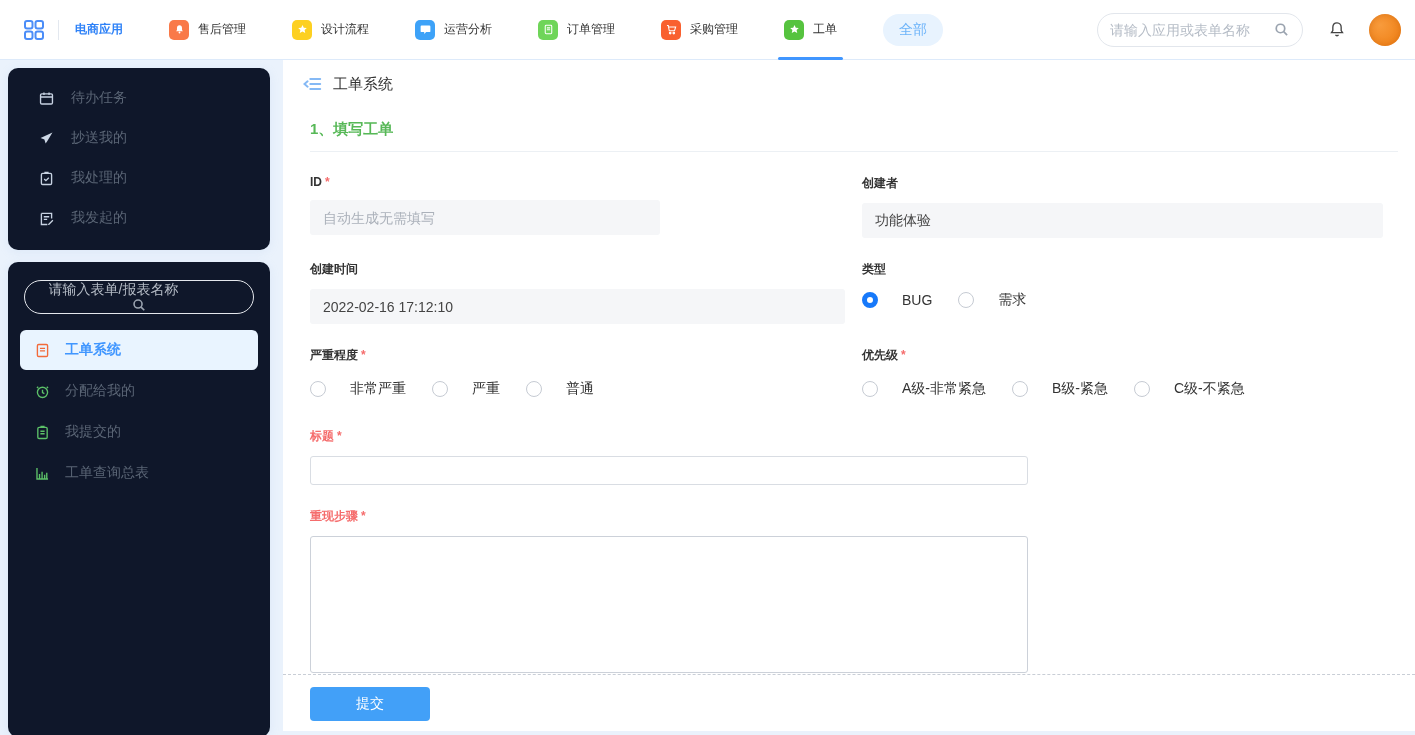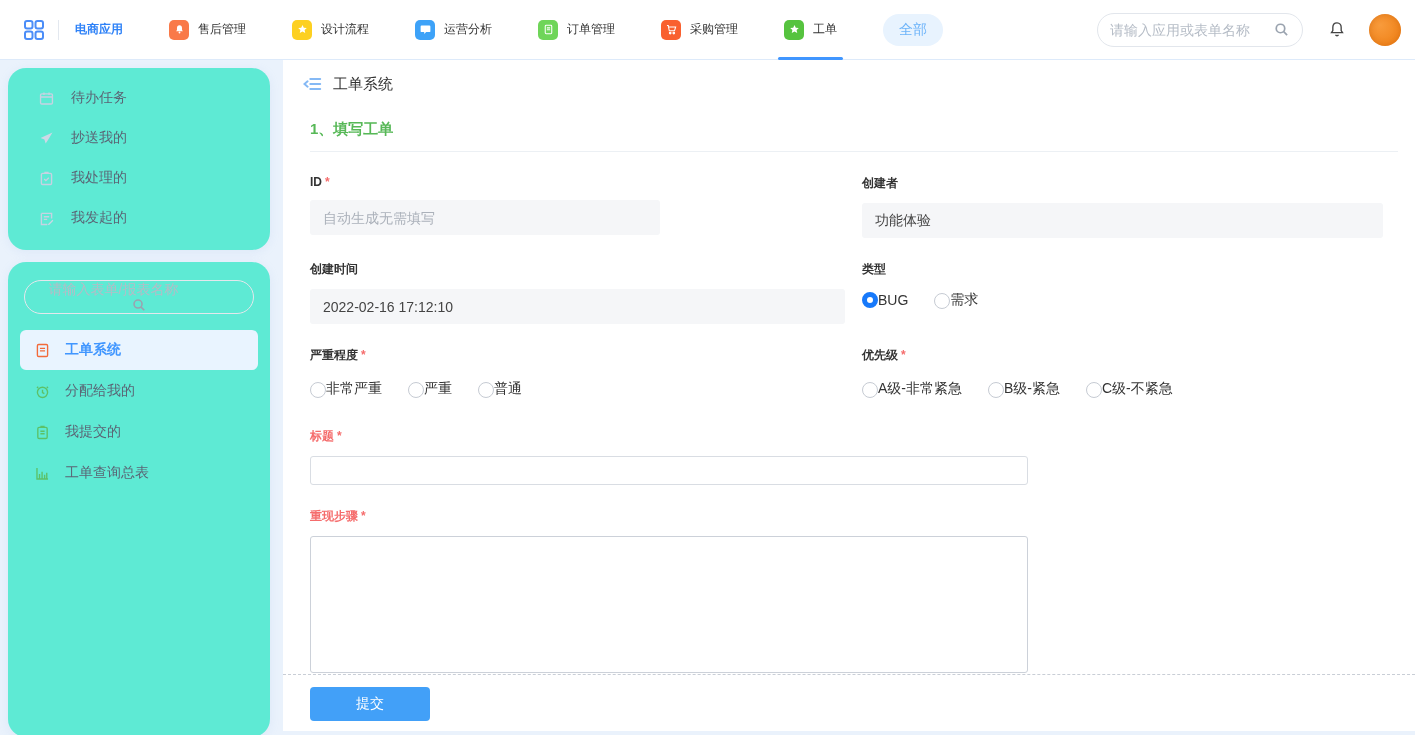--- a/index.html
+++ b/index.html
@@ -43,21 +43,21 @@
   .tb-search input::placeholder { color:#b5bcc6; }
   .bell-btn { margin:0 22px 0 24px; cursor:pointer; display:flex; }
   .avatar {
     width:32px; height:32px; border-radius:50%; margin-right:14px; cursor:pointer;
     background:radial-gradient(circle at 35% 35%, #f89b3c, #ee7d11);
     box-shadow:inset 0 0 6px rgba(180,80,0,.35);
   }
   
   .sidebar { position:absolute; left:8px; top:68px; width:262px; }
   .card {
-    background:#5eead4; border-radius:18px; box-shadow:0 2px 10px rgba(160,190,230,.18);
+    background:#0f172a; border-radius:10px; box-shadow:0 2px 10px rgba(160,190,230,.18);
   }
   .card.quick { padding:10px 0 12px; }
   .q-item {
     height:40px; display:flex; align-items:center; gap:16px; padding-left:30px;
     font-size:14px; color:#5a6575; cursor:pointer;
   }
   .card.nav { margin-top:12px; height:475px; padding:18px 12px; }
   .side-search {
     height:34px; border:1px solid #e4e7ec; border-radius:17px; display:flex;
     align-items:center; padding:0 12px; margin:0 4px 16px;flex-direction:column;
@@ -95,21 +95,21 @@
   .inp-dis::placeholder { color:#abb1ba; }
   .inp-edit {
     height:29px; width:718px; background:#fff; border:1px solid #d9dde3; border-radius:3px;
     padding:0 10px; font-size:14px; font-family:inherit; outline:none; display:block;
   }
   textarea.inp-area {
     width:718px; height:137px; background:#fff; border:1px solid #ccd1d9; border-radius:3px;
     padding:8px 10px; font-size:14px; font-family:inherit; outline:none; resize:none; display:block;
   }
   .radios { display:flex; align-items:center; gap:26px; margin-top:16px; }
-  .radio { display:flex; align-items:flex-end; gap:0; font-size:14px; color:#333; cursor:pointer; }
+  .radio { display:flex; align-items:center; gap:24px; font-size:14px; color:#333; cursor:pointer; }
   .rdot { width:16px; height:16px; border-radius:50%; border:1px solid #c6cbd3; background:#fff; flex:none; }
   .rdot.on { border:5px solid #1779fa; }
   
   .footer {
     position:absolute; left:0; right:0; bottom:0; height:57px; background:#fff;
     border-top:1px dashed #c9ced6;
   }
   .submit-btn {
     position:absolute; left:27px; top:12px; width:120px; height:34px; background:#42a0f8;
     color:#fff; border:none; border-radius:4px; font-size:14px; font-family:inherit; cursor:pointer;

